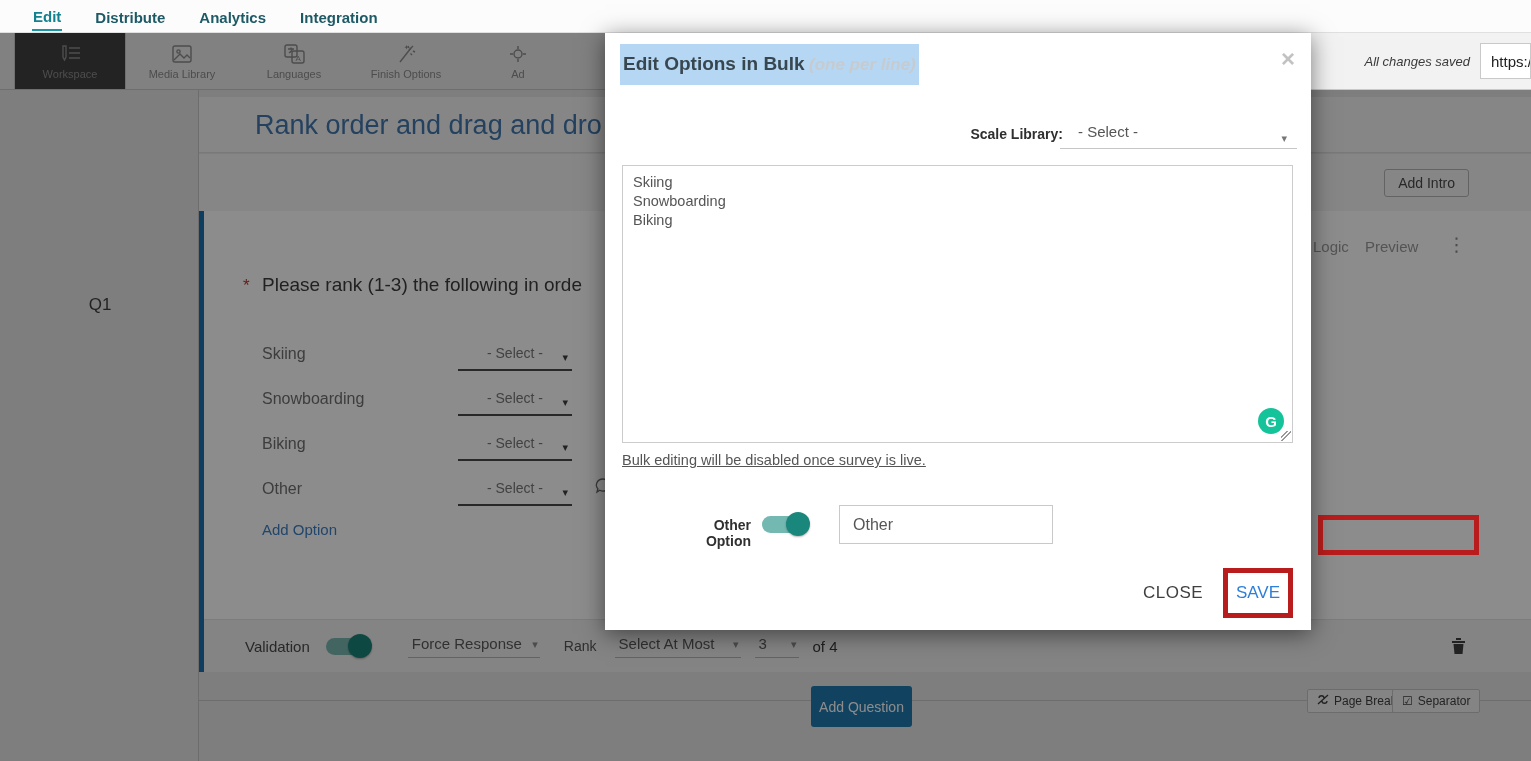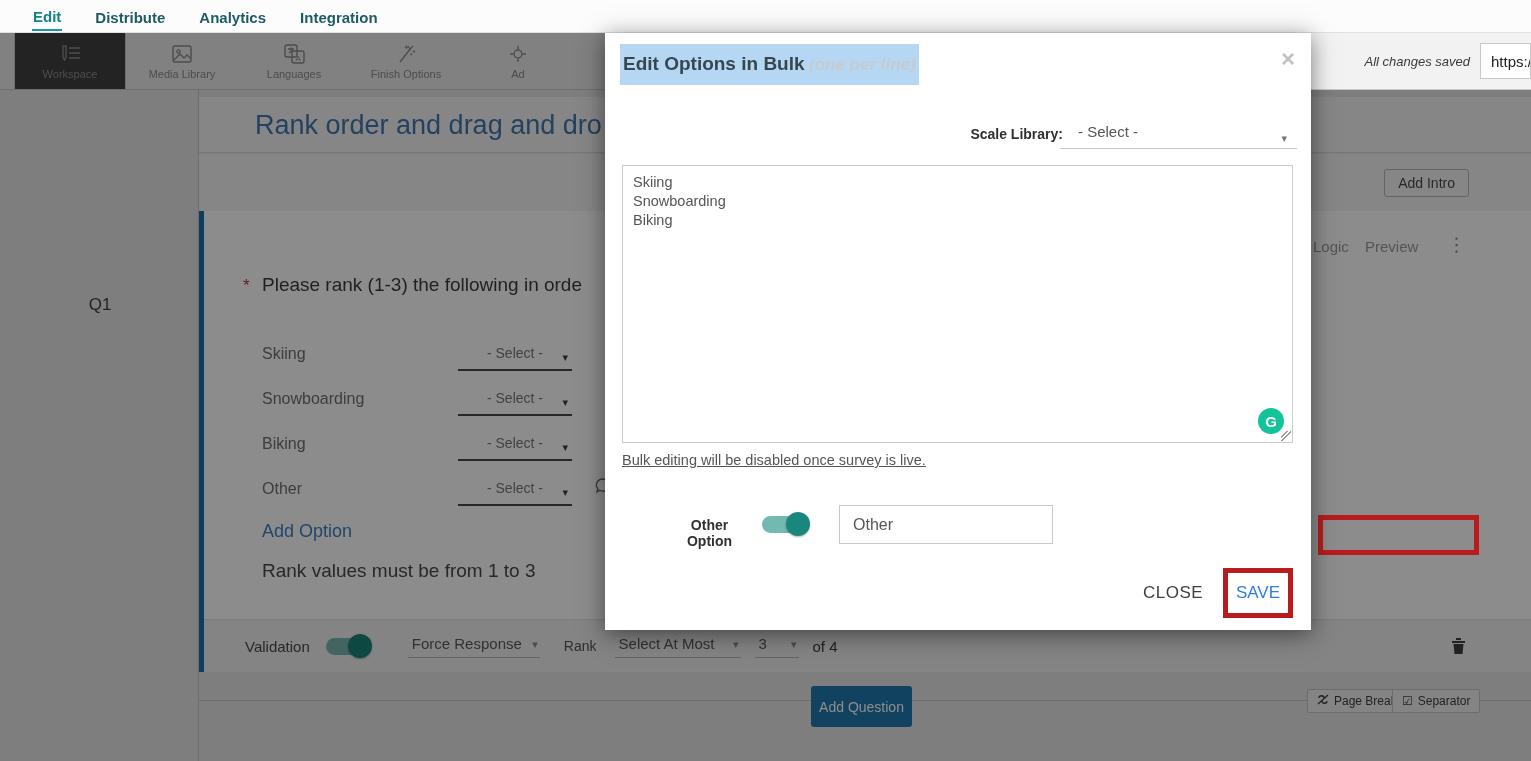--- a/index.html
+++ b/index.html
@@ -55,21 +55,21 @@
   .kebab { position:absolute; top:22px; left:1243px; font-size:19px; color:#8a8a8a; cursor:pointer; }
   .qrequired { position:absolute; top:65px; left:39px; color:#b03a2e; font-size:17px; }
   .qtext { position:absolute; top:63px; left:58px; font-size:19px; color:#3d3d3d; white-space:nowrap; }
   .optrow { position:absolute; left:58px; height:34px; }
   .optlabel { font-size:16px; color:#707070; }
   .optselect { position:absolute; left:196px; top:-4px; width:114px; height:30px;
     border-bottom:2px solid #4a4a4a; text-align:center; font-size:14px; color:#787878;
     line-height:24px; cursor:pointer; }
   .optselect .caret { position:absolute; right:4px; top:4px; font-size:11px; color:#3f3f3f; }
   .bubble { position:absolute; left:390px; top:266px; color:#6a6a6a; }
-  .addoption { position:absolute; left:58px; top:310px; font-size:18px; color:#3e7fc4; cursor:pointer; }
+  .addoption { position:absolute; left:58px; top:310px; font-size:15px; color:#3e7fc4; cursor:pointer; }
   .ranknote { position:absolute; left:58px; top:349px; font-size:19px; color:#4a4a4a; }
 
   .valbar { position:absolute; left:0; bottom:0; width:1332px; height:53px;
     background:#f0f0f0; border-top:1px solid #e2e2e2; display:flex; align-items:center;
     padding-left:41px; }
   .vallabel { font-size:15px; color:#4a4a4a; }
   .toggle { position:relative; width:44px; height:17px; border-radius:9px;
     background:#79b9b2; margin-left:16px; cursor:pointer; }
   .toggle .knob { position:absolute; right:-2px; top:-4px; width:24px; height:24px;
     border-radius:50%; background:#1b847b; box-shadow:0 1px 2px rgba(0,0,0,.3); }
@@ -118,21 +118,21 @@
     padding:7px 10px; font-family:"Liberation Sans",sans-serif; font-size:14.5px;
     color:#555; line-height:19px; outline:none; }
   .grammarly { position:absolute; right:9px; bottom:9px; width:26px; height:26px;
     border-radius:50%; background:#15c39a; color:#fff; font-size:15px; font-weight:bold;
     display:flex; align-items:center; justify-content:center; cursor:pointer; }
   .resizer { position:absolute; right:2px; bottom:2px; width:10px; height:10px;
     background:
       linear-gradient(135deg, transparent 0 4px, #999 4px 5px, transparent 5px 7px,
         #999 7px 8px, transparent 8px); }
   .mnote { position:absolute; left:17px; top:419px; font-size:14.5px; color:#555;text-decoration:underline; }
-  .otherlabel { position:absolute; left:63px; top:484px; width:83px; text-align:center;
+  .otherlabel { position:absolute; left:63px; top:484px; width:83px; text-align:right;
     font-size:14px; font-weight:bold; color:#303030; }
   .othertoggle { position:absolute; left:157px; top:483px; width:46px; height:17px;
     border-radius:9px; background:#74b8b2; cursor:pointer; }
   .othertoggle .knob { position:absolute; right:-2px; top:-4px; width:24px; height:24px;
     border-radius:50%; background:#1a877d; box-shadow:0 1px 2px rgba(0,0,0,.3); }
   .otherinput { position:absolute; left:234px; top:472px; width:214px; height:39px;
     border:1px solid #c9c9c9; font-size:16px; color:#555; padding-left:13px;
     font-family:"Liberation Sans",sans-serif; outline:none; }
   .mclosebtn { position:absolute; left:538px; top:535px; height:50px; line-height:50px;
     font-size:17px; color:#3f3f3f; letter-spacing:.5px; cursor:pointer; }
@@ -255,21 +255,20 @@
         <span class="caret">▾</span>
       </div>
     </div>
 
     <span class="bubble">
       <svg width="18" height="17" viewBox="0 0 18 17" fill="none" stroke="#6a6a6a" stroke-width="1.3">
         <path d="M9 2 a6.5 6 0 1 1 -3.2 11.2 L3 15 l.9 -3.2 A6.5 6 0 0 1 9 2 Z"></path>
       </svg></span>
 
     <span class="addoption">Add Option</span>
-    <span class="ranknote">Rank values must be from 1 to 3</span>
 
     <div class="valbar">
       <span class="vallabel">Validation</span>
       <div class="toggle">
           <div class="knob"></div>
         </div>
       <div class="ul-select" style="margin-left:38px; min-width:128px;">
         <span>Force Response</span>
         <span class="caret">▾</span>
       </div>

